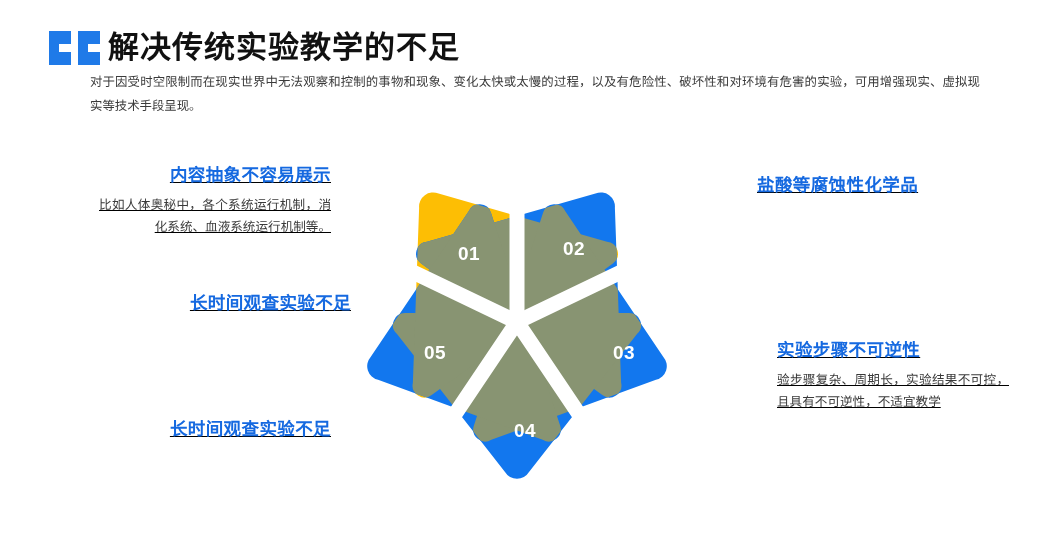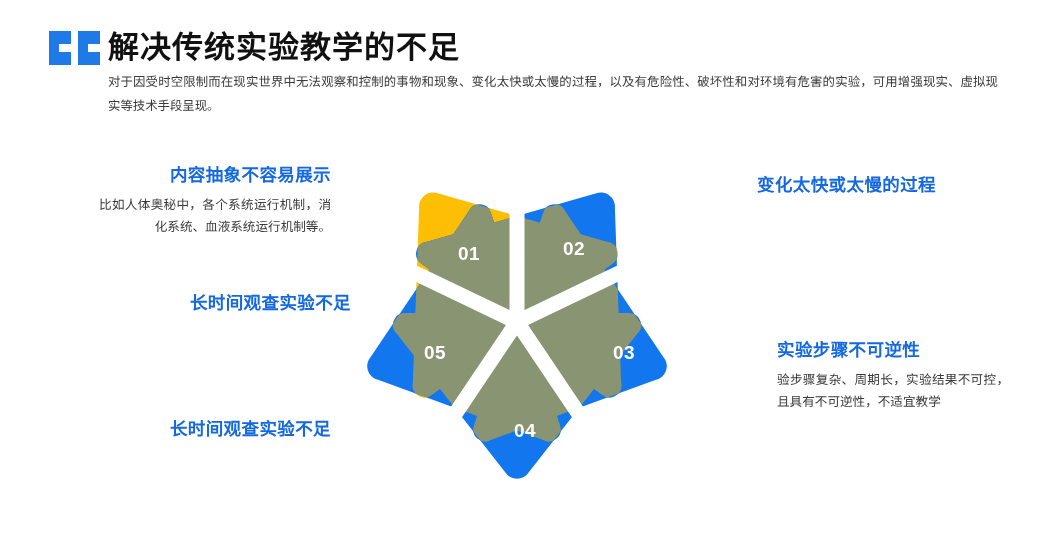--- a/index.html
+++ b/index.html
@@ -38,33 +38,34 @@
     left: 108px;
     top: 22px;
     font-size: 31px;
     font-weight: bold;
     color: #111111;
     letter-spacing: 1px;
     white-space: nowrap;
   }
   #subtitle {
     position: absolute;
-    left: 108px;
+    left: 90px;
     top: 70px;
     width: 890px;
     font-size: 12.4px;
     line-height: 24px;
     color: #3b3b3b;
     text-align: justify;
   }
 
   
   .block {
     position: absolute;
     width: 232px;
+    text-decoration: underline;
   }
   .block-title {
     font-size: 17.5px;
     font-weight: bold;
     color: #1569e0;
     line-height: 24px;
     letter-spacing: 0.4px;
   }
   .block-body {
     margin-top: 7px;
@@ -125,21 +126,21 @@
 
   <div class="block side-left" id="block-left-2">
     <div class="block-title">长时间观查实验不足</div>
   </div>
 
   <div class="block side-left" id="block-left-3">
     <div class="block-title">长时间观查实验不足</div>
   </div>
 
   <div class="block side-right" id="block-right-1">
-    <div class="block-title">变化太快或太慢的过程</div>
+    <div class="block-title">盐酸等腐蚀性化学品</div>
   </div>
 
   <div class="block side-right" id="block-right-2">
     <div class="block-title">实验步骤不可逆性</div>
     <div class="block-body">验步骤复杂、周期长，实验结果不可控，且具有不可逆性，不适宜教学</div>
   </div>
 
   <div id="pinwheel-wrap">
     <svg id="pinwheel-svg" viewBox="0 0 372 372">
       <defs>

